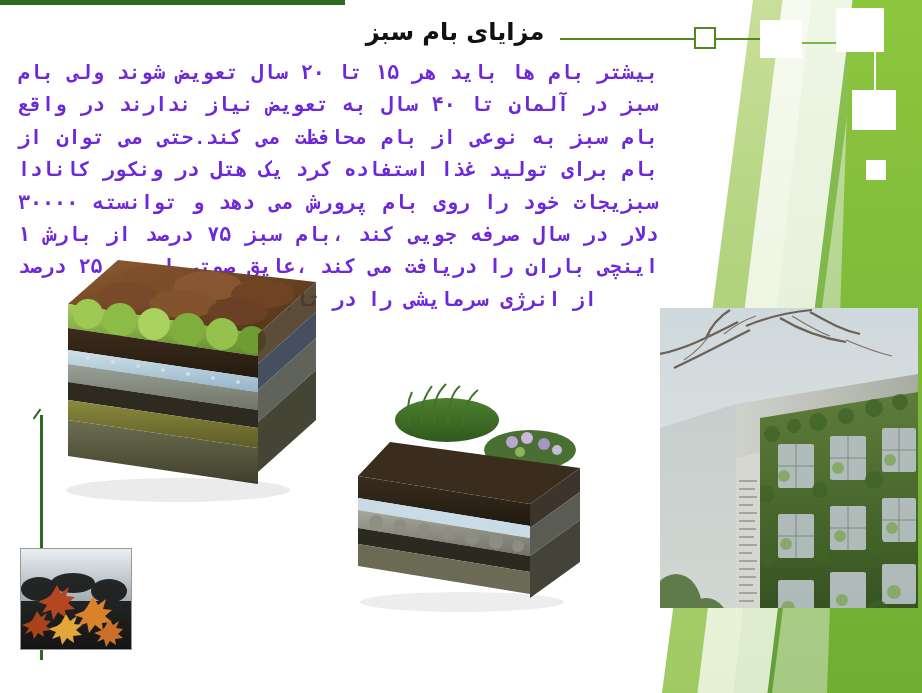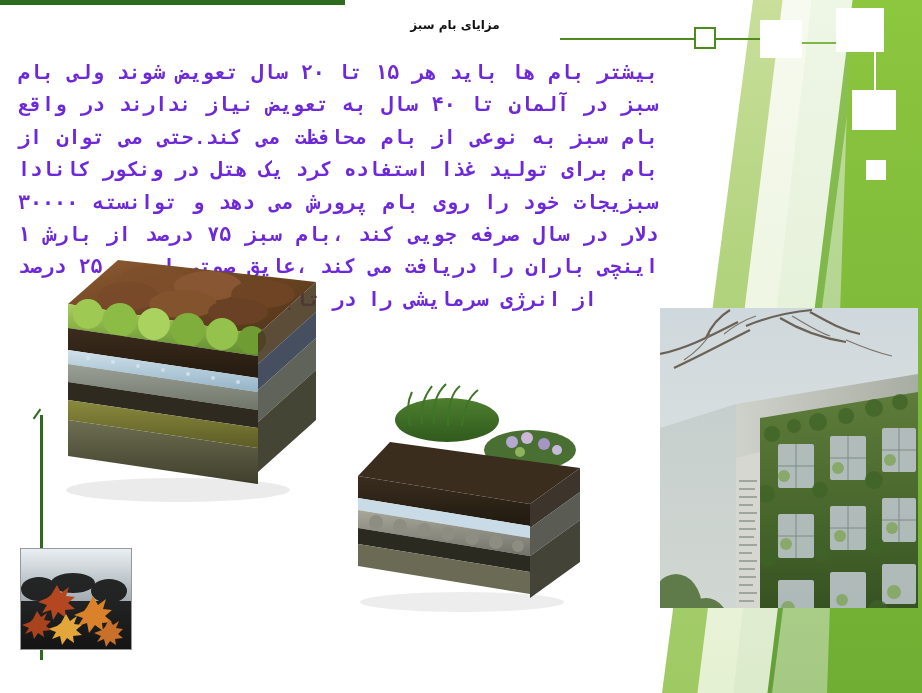--- a/index.html
+++ b/index.html
@@ -98,21 +98,21 @@
   .title-bar {
     position: absolute;
     left: 330px;
     top: 18px;
     width: 250px;
     text-align: center;
   }
   .title-text {
     font-family: "DejaVu Sans", sans-serif;
     font-weight: bold;
-    font-size: 12px;
+    font-size: 24px;
     color: #111111;
     direction: rtl;
     white-space: nowrap;
   }
 
   
   .body-text {
     position: absolute;
     left: 18px;
     top: 58px;

